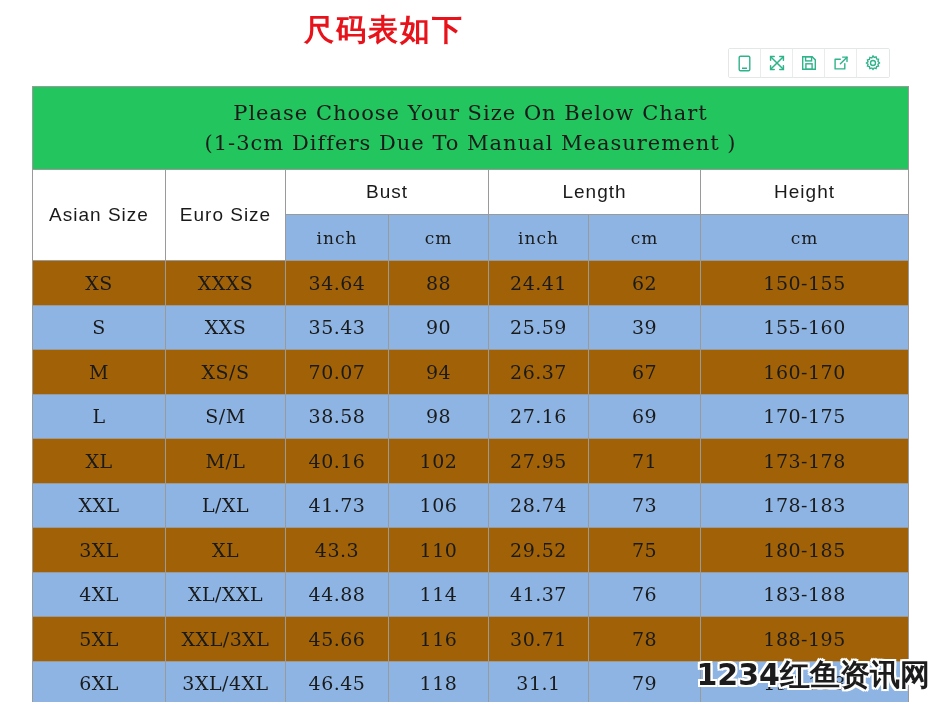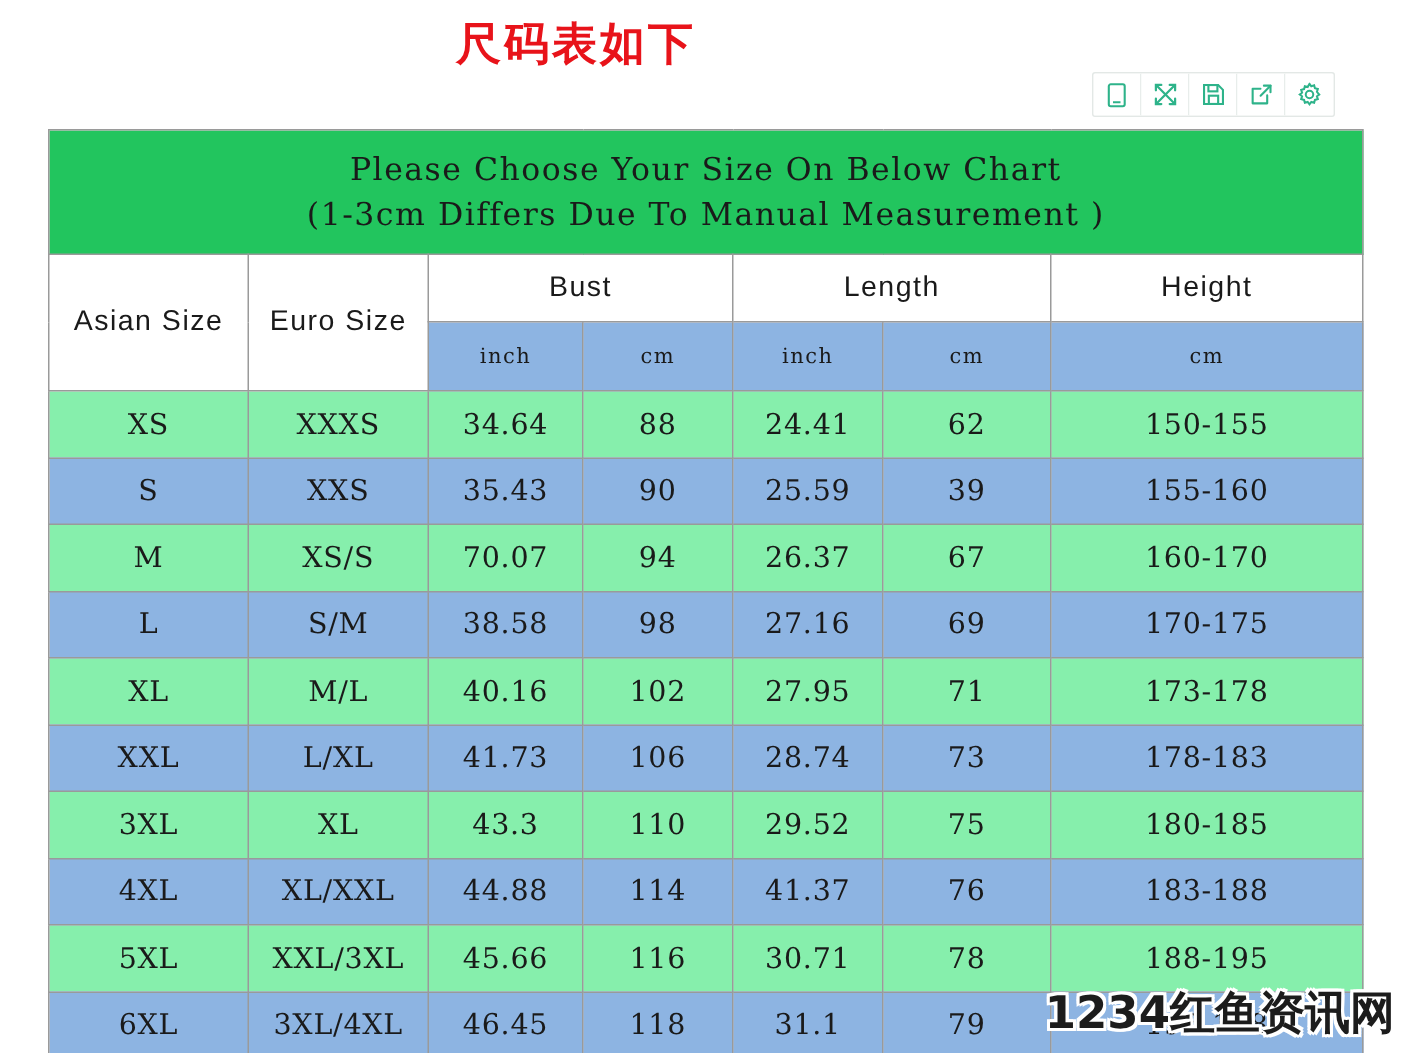--- a/index.html
+++ b/index.html
@@ -90,38 +90,38 @@
   .hdr-group td {
     height: 44px;
     font-family: Liberation Sans, sans-serif;
     font-size: 19px;
     letter-spacing: 1px;
     background: #ffffff;
   }
   .hdr-sub td {
     height: 45px;
     font-family: "DejaVu Serif", serif;
-    font-size: 14px;
+    font-size: 17px;
     letter-spacing: 1px;
     background: #8DB4E2;
   }
   .hdr-rowspan {
     font-family: "DejaVu Serif", serif;
     font-size: 18px;
     letter-spacing: 0.5px;
     background: #ffffff;
   }
 
   .data-row td {
     height: 43.5px;
     font-family: "DejaVu Serif", serif;
     font-size: 19px;
     letter-spacing: 0.5px;
   }
-  .row-white td { background: #86efac; }
+  .row-white td { background: #a16207; }
   .row-blue td  { background: #8DB4E2; }
 
   
   .watermark {
     position: absolute;
     right: 8px;
     bottom: 6px;
     font-family: "DejaVu Sans", sans-serif;
     font-size: 30px;
     font-weight: 700;

